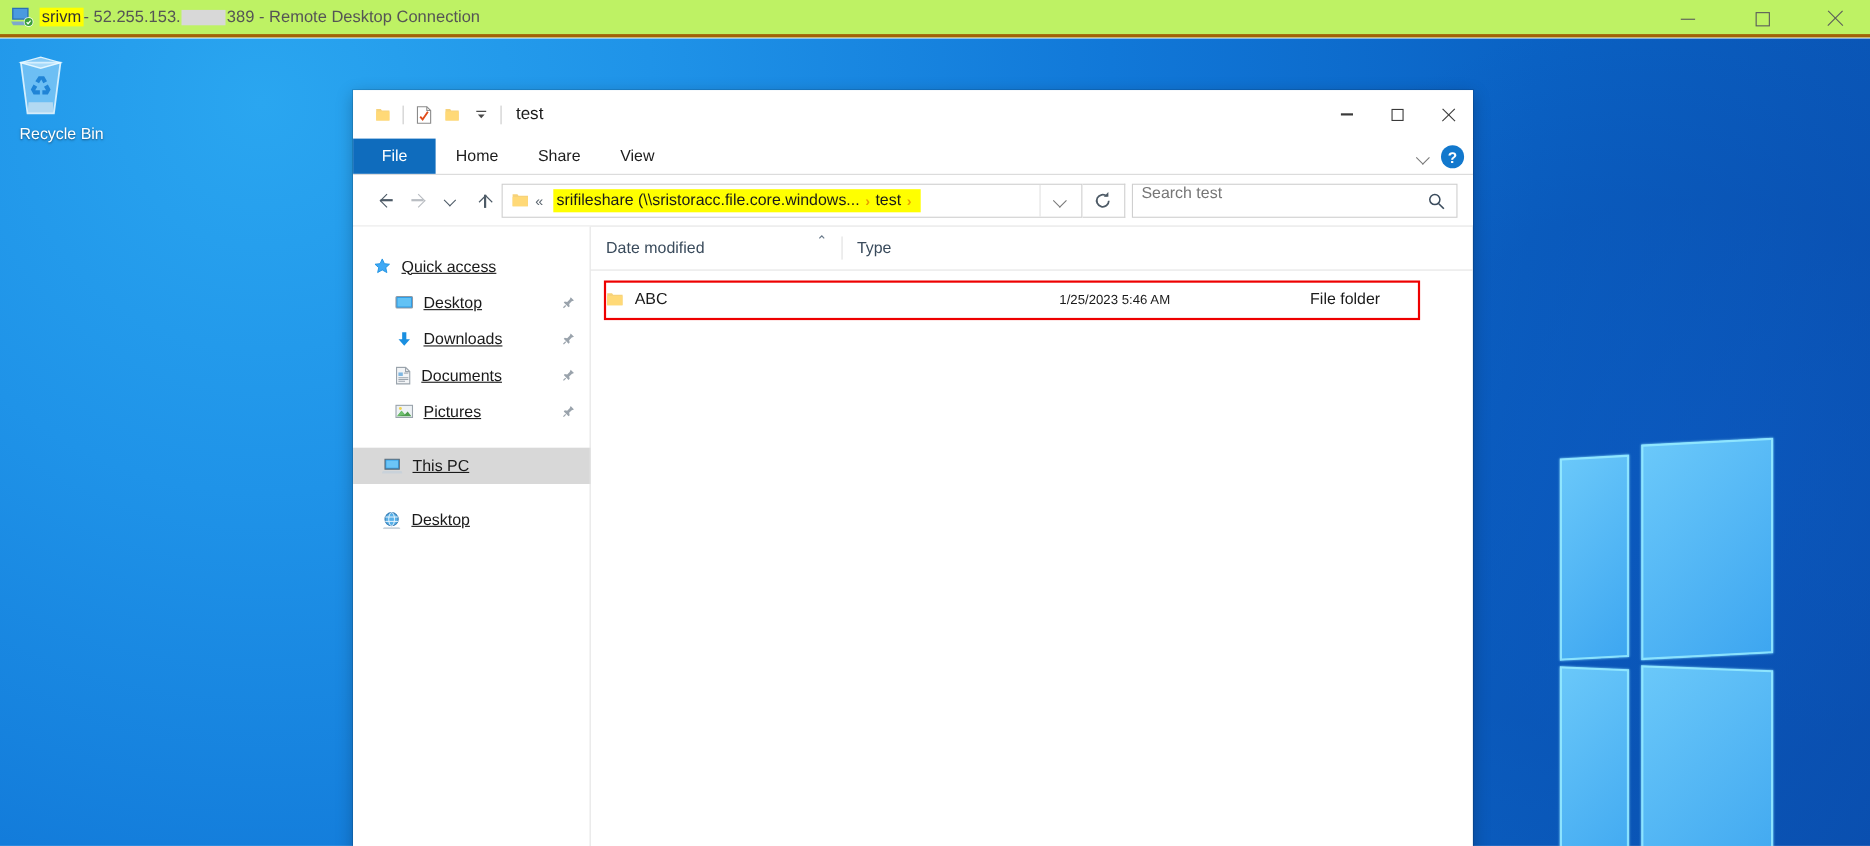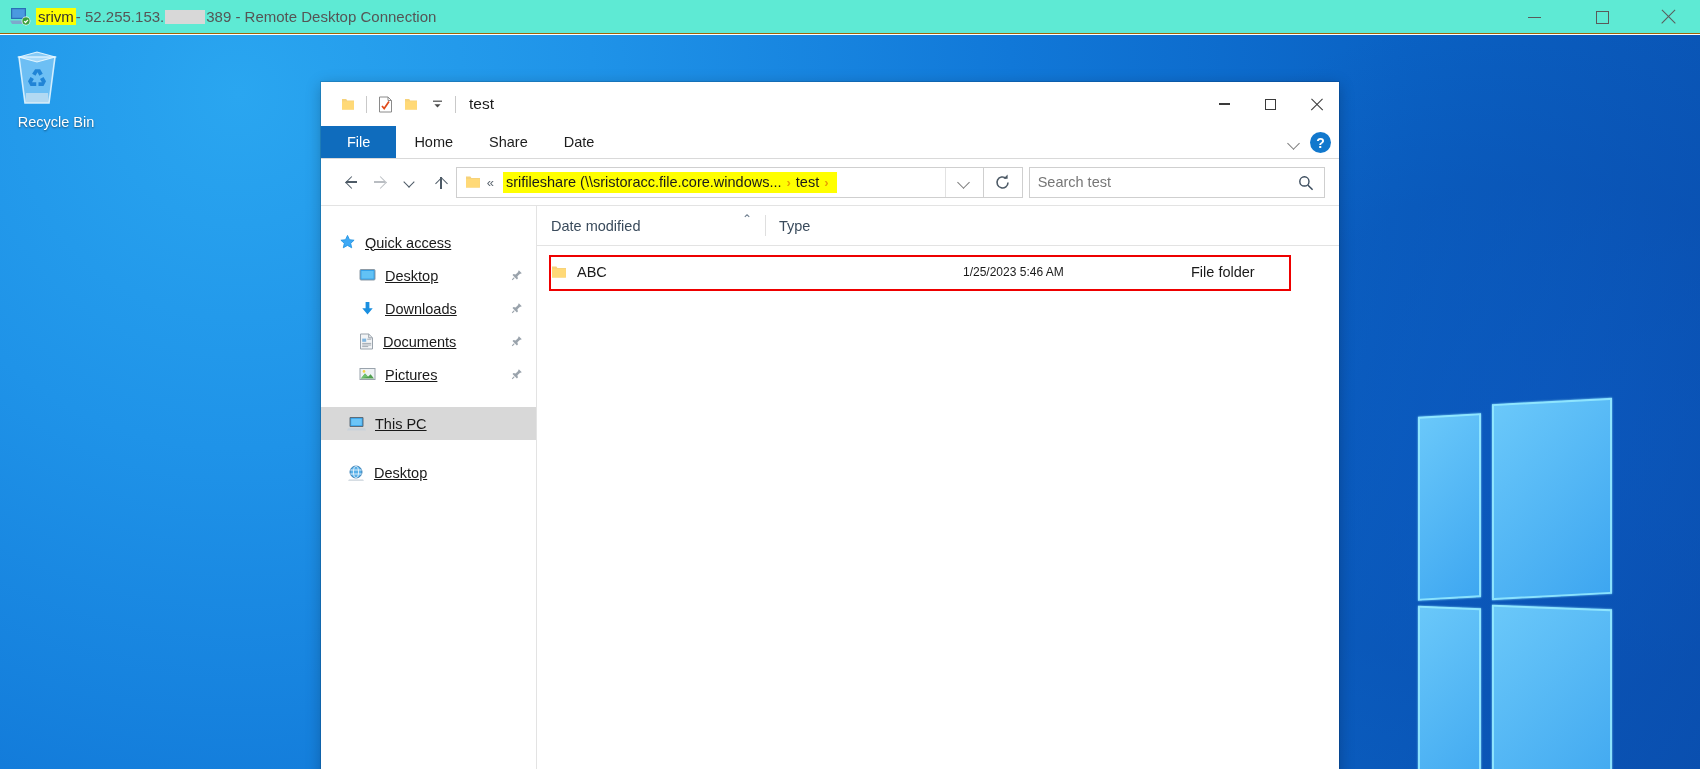--- a/index.html
+++ b/index.html
@@ -8,22 +8,22 @@
     overflow: hidden;
     font-family: "Liberation Sans", sans-serif;
     background: #fff;
   }
 
   
   #rdp-window { position: absolute; inset: 0; background:#fff; }
 
   #rdp-titlebar {
     position: absolute; left:0; top:0; width:1700px; height:34px;
-    background:#5eead4;
-    border-bottom:1px solid #a16207;
+    background:#bef264;
+    border-bottom:3px solid #a16207;
     display:flex; align-items:center;
   }
   #rdp-titlebar .tb-icon { width:30px; margin-left:6px; display:flex; align-items:center; justify-content:center; }
   #rdp-title-text {
     font-size:15px; color:#555; white-space:nowrap;
     display:flex; align-items:center; gap:0px;
   }
   .hl { background:#ffff00; color:#333; padding:0 2px; }
   .redacted { display:inline-block; width:40px; height:14px; background:#d8d8d8; vertical-align:-2px; margin:0 1px; }
 
@@ -123,21 +123,21 @@
   }
   .crumb-sep { color:#e8a000; font-size:13px; font-weight:bold; padding:0 5px; }
   #crumb-hl { background:#ffff00; height:21px; display:flex; align-items:center; padding:0 3px; margin-left:4px; }
   #crumb-hl .crumb-text { font-size:14.5px; color:#1a1a1a; }
   .dbl-chev { color:#5c6670; font-size:13px; padding:0 5px 0 6px; }
   #addr-drop { position:absolute; right:0; top:0; width:38px; height:29px;
                display:flex; align-items:center; justify-content:center; border-left:1px solid #e2e2e2; }
   #refresh-btn { width:40px; height:31px; border:1px solid #cfcfcf; border-left:none;
                  display:flex; align-items:center; justify-content:center; }
   #searchbox { margin-left:6px; width:304px; height:31px; border:1px solid #cfcfcf; background:#fff;
-               display:flex; align-items:center; padding:0 8px; position:relative; }
+               display:flex; align-items:flex-start; padding:0 8px; position:relative; }
   #searchbox .ph { font-size:14.5px; color:#767676; }
   #search-icon { position:absolute; right:10px; top:7px; }
 
   
   #ex-body { display:flex; height:565px; border-top:1px solid #e3e3e3; }
   #navpane { width:216px; background:#fff; padding-top:20px; position:relative; }
   .nav-item { height:33px; display:flex; align-items:center; gap:9px; font-size:14.5px; color:#1a1a1a; padding-left:38px;text-decoration:underline; }
   .nav-item.root { padding-left:18px; }
   .nav-item.selected { background:#d8d8d8; }
   .nav-item .pin { margin-left:auto; margin-right:14px; }
@@ -263,21 +263,21 @@
           <div class="ex-btn">
               <span class="ex-glyph-close"></span>
             </div>
         </div>
       </div>
 
       <div id="ex-ribbon">
         <div class="rb-tab file">File</div>
         <div class="rb-tab">Home</div>
         <div class="rb-tab">Share</div>
-        <div class="rb-tab">Date</div>
+        <div class="rb-tab">View</div>
         <div id="ribbon-right">
           <span class="chev-down"></span>
           <span class="help-btn">?</span>
         </div>
       </div>
 
       <div id="ex-addrrow">
         <div class="nav-btn">
             <span class="arrow-l"></span>
           </div>

